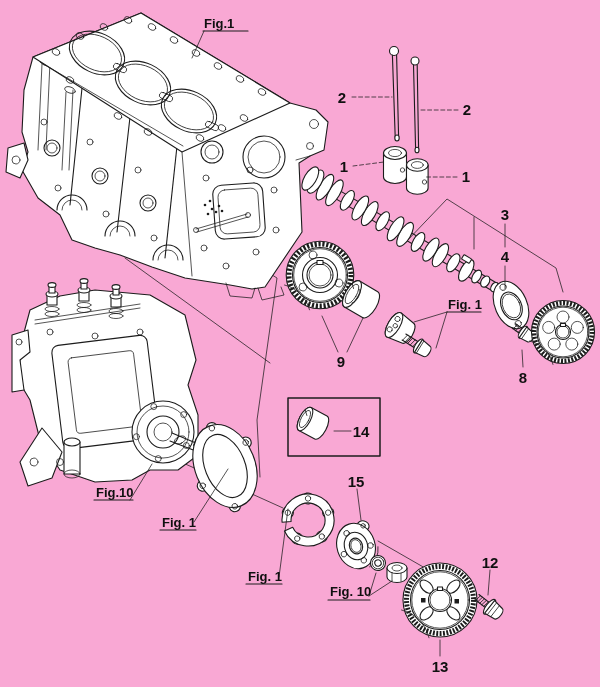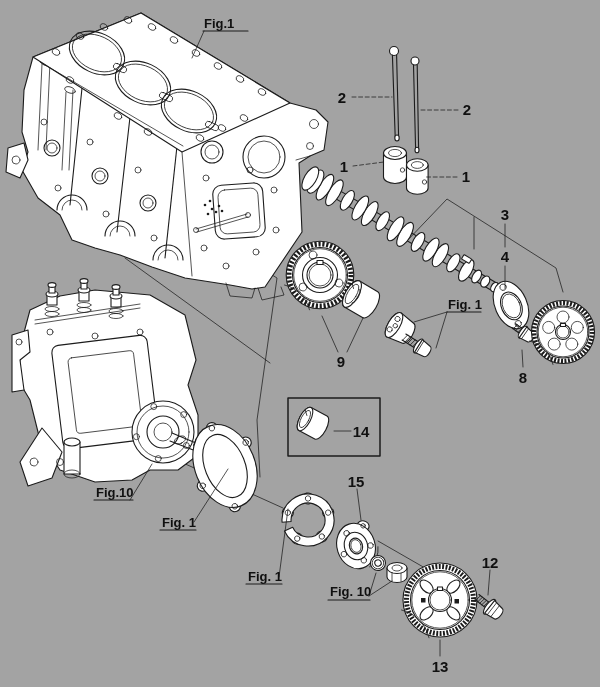--- a/index.html
+++ b/index.html
@@ -1,16 +1,16 @@
 <!DOCTYPE html>
 <html><head>
 <meta charset="utf-8">
 <style>
   html,body{margin:0;padding:0;background:#ffffff;}
-  .stage{position:relative;width:600px;height:687px;background:#a3a3a3;overflow:hidden;}
+  .stage{position:relative;width:600px;height:687px;background:#f9a8d4;overflow:hidden;}
   svg{display:block;}
   .fw{fill:#fff;stroke:#1c1c1c;stroke-width:1.1;stroke-linejoin:round;stroke-linecap:round;}
   .ln{fill:none;stroke:#1c1c1c;stroke-width:1.1;stroke-linejoin:round;stroke-linecap:round;}
   .th{stroke-width:0.75;}
   .t15{stroke-width:1.5;}
   .dash{stroke-dasharray:4 2.6;}
   .teeth{fill:none;stroke:#1c1c1c;}
   .dot{fill:#1c1c1c;stroke:none;}
   .blk{fill:#1c1c1c;stroke:none;}
   text.num{font:700 15px "Liberation Sans",sans-serif;fill:#101010;}

